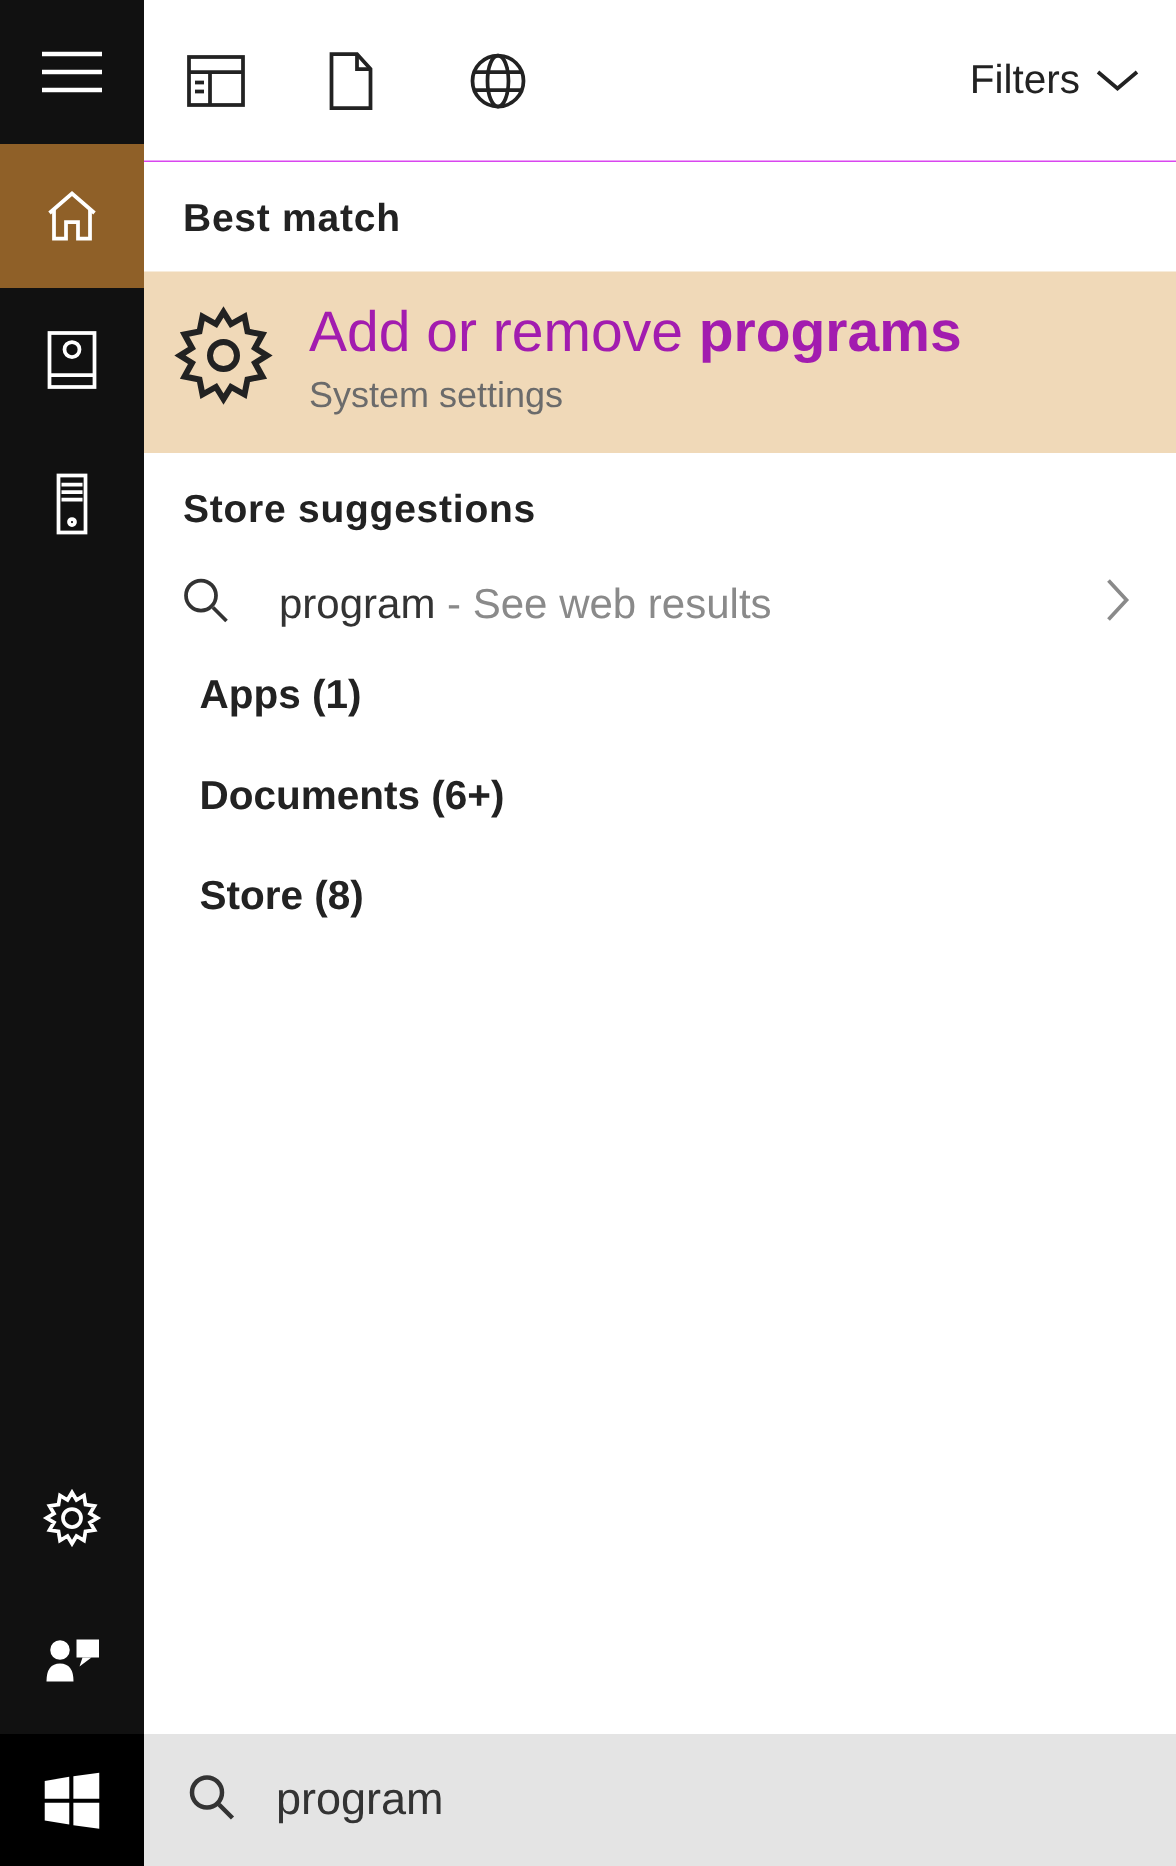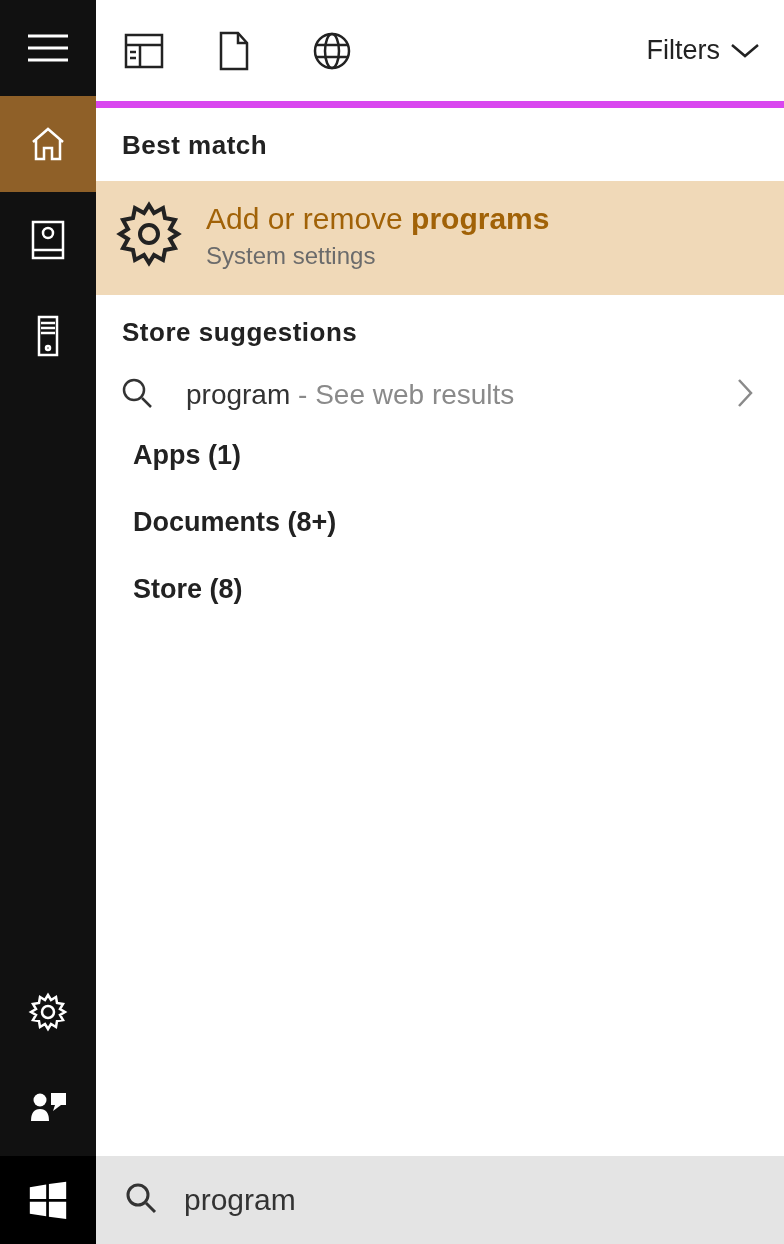--- a/index.html
+++ b/index.html
@@ -13,35 +13,35 @@
   .sidebar-spacer { flex: 1; }
   .sidebar svg { stroke: #fff; fill: none; }
 
   
   .start-button { width: 96px; height: 88px; display:flex; align-items:center; justify-content:center; background:#000; cursor:pointer; }
 
   
   .main { flex: 1; display: flex; flex-direction: column; background: #fff; position: relative; }
 
   
-  .toolbar { height: 108px; border-bottom: 7px solid #d946ef; display: flex; align-items: center; padding-left: 28px; padding-right: 24px; }
+  .toolbar { height: 108px; border-bottom: 1px solid #d946ef; display: flex; align-items: center; padding-left: 28px; padding-right: 24px; }
   .toolbar-icon { width: 94px; height: 100%; display:flex; align-items:center; justify-content:flex-start; cursor:pointer; }
   .toolbar-icon svg { stroke:#222; fill:none; }
   .toolbar-flex { flex:1; }
   .filters { display:flex; align-items:center; gap:10px; font-size:27px; color:#222; cursor:pointer; }
   .filters svg { stroke:#222; fill:none; }
 
   
   .section-heading { font-size: 26px; font-weight: 700; color:#222; padding: 22px 13px 20px 26px; letter-spacing: .5px; }
 
   
   .best-match-row { background:#f0d9b8; display:flex; align-items:center; padding: 20px 26px 24px 20px; gap: 24px; cursor:pointer; }
   .best-match-row .gear svg { stroke:#222; fill:none; }
   .best-match-text { display:flex; flex-direction:column; gap:6px; }
-  .best-match-title { font-size:30px; color:#a16207; }
+  .best-match-title { font-size:38px; color:#a21caf; }
   .best-match-title .bold { font-weight:700; }
   .best-match-sub { font-size:24px; color:#6b6b6b; }
 
   
   .suggest-row { display:flex; align-items:center; padding: 8px 30px 8px 24px; gap: 32px; cursor:pointer; }
   .suggest-row svg { stroke:#333; fill:none; }
   .suggest-text { font-size:28px; color:#333; flex:1; }
   .suggest-text .muted { color:#8a8a8a; }
   .chevron-right svg { stroke:#8a8a8a; }
 
@@ -185,21 +185,21 @@
         <span>program</span><span class="muted"> - </span><span class="muted">See web results</span>
       </div>
       <span class="chevron-right">
         <svg width="18" height="32" viewBox="0 0 18 32" stroke-width="2.5">
           <path d="M3 3 L15 16 L3 29"></path>
         </svg>
       </span>
     </div>
 
     <div class="cat-row">Apps (1)</div>
-    <div class="cat-row">Documents (8+)</div>
+    <div class="cat-row">Documents (6+)</div>
     <div class="cat-row">Store (8)</div>
 
     <div class="bottom-area">
       <div class="search-bar">
         <span>
           <svg width="34" height="34" viewBox="0 0 34 34" stroke-width="3">
             <circle cx="14" cy="14" r="10"></circle>
             <line x1="22" y1="22" x2="31" y2="31"></line>
           </svg>
         </span>

